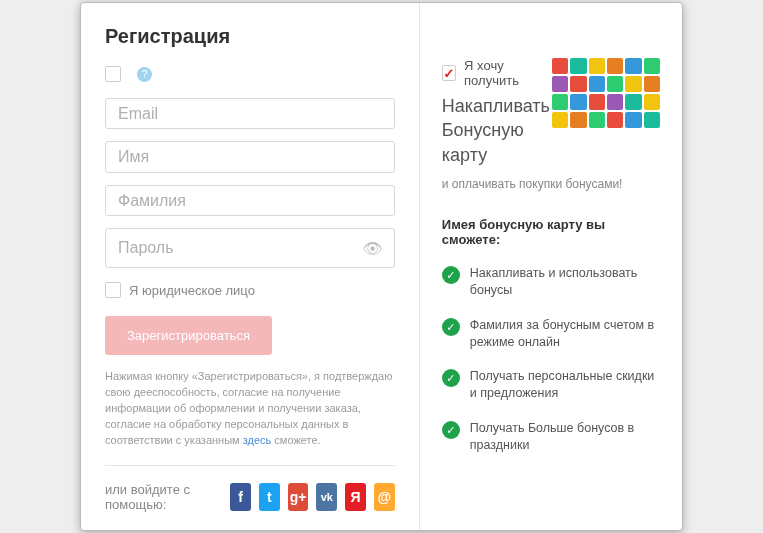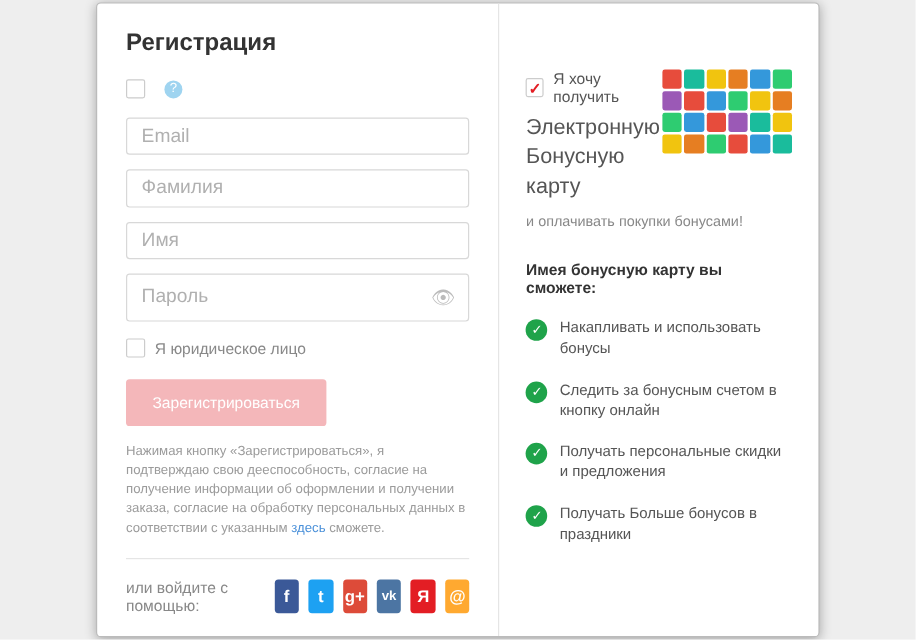--- a/index.html
+++ b/index.html
@@ -202,22 +202,22 @@
 
   <div class="left">
     <div class="title">Регистрация</div>
 
     <label class="chk-row">
       <span class="chk"></span>
       <span class="help-icon">?</span>
     </label>
 
     <input class="field" type="text" placeholder="Email" style="">
+    <input class="field" type="text" placeholder="Имя" style="">
     <input class="field" type="text" placeholder="Фамилия" style="">
-    <input class="field" type="text" placeholder="Имя" style="">
     <div class="pass-wrap">
       <input class="field" type="password" placeholder="Пароль" style="">
       <span class="eye">👁</span>
     </div>
 
     <label class="chk-row small">
       <span class="chk"></span>
       <span>Я юридическое лицо</span>
     </label>
 
@@ -242,21 +242,21 @@
     </div>
   </div>
 
   <div class="right">
     <div class="promo-top">
       <div class="promo-text">
         <div class="promo-wish">
           <span class="chk checked"></span>
           <span>Я хочу получить</span>
         </div>
-        <div class="promo-title">Электронную Бонусную карту</div>
+        <div class="promo-title">Накапливать Бонусную карту</div>
       </div>
       <div class="mosaic" id="mosaic">
           <div style="background: rgb(231, 76, 60);"></div>
           <div style="background: rgb(26, 188, 156);"></div>
           <div style="background: rgb(241, 196, 15);"></div>
           <div style="background: rgb(230, 126, 34);"></div>
           <div style="background: rgb(52, 152, 219);"></div>
           <div style="background: rgb(46, 204, 113);"></div>
           <div style="background: rgb(155, 89, 182);"></div>
           <div style="background: rgb(231, 76, 60);"></div>
@@ -281,21 +281,21 @@
     <div class="promo-sub">и оплачивать покупки бонусами!</div>
 
     <div class="promo-head">Имея бонусную карту вы сможете:</div>
     <div id="benefits">
         <div class="benefit">
           <span class="tick">✓</span>
           <span>Накапливать и использовать бонусы</span>
         </div>
         <div class="benefit">
           <span class="tick">✓</span>
-          <span>Следить за бонусным счетом в кнопку онлайн</span>
+          <span>Фамилия за бонусным счетом в режиме онлайн</span>
         </div>
         <div class="benefit">
           <span class="tick">✓</span>
           <span>Получать персональные скидки и предложения</span>
         </div>
         <div class="benefit">
           <span class="tick">✓</span>
           <span>Получать Больше бонусов в праздники</span>
         </div>
       </div>

